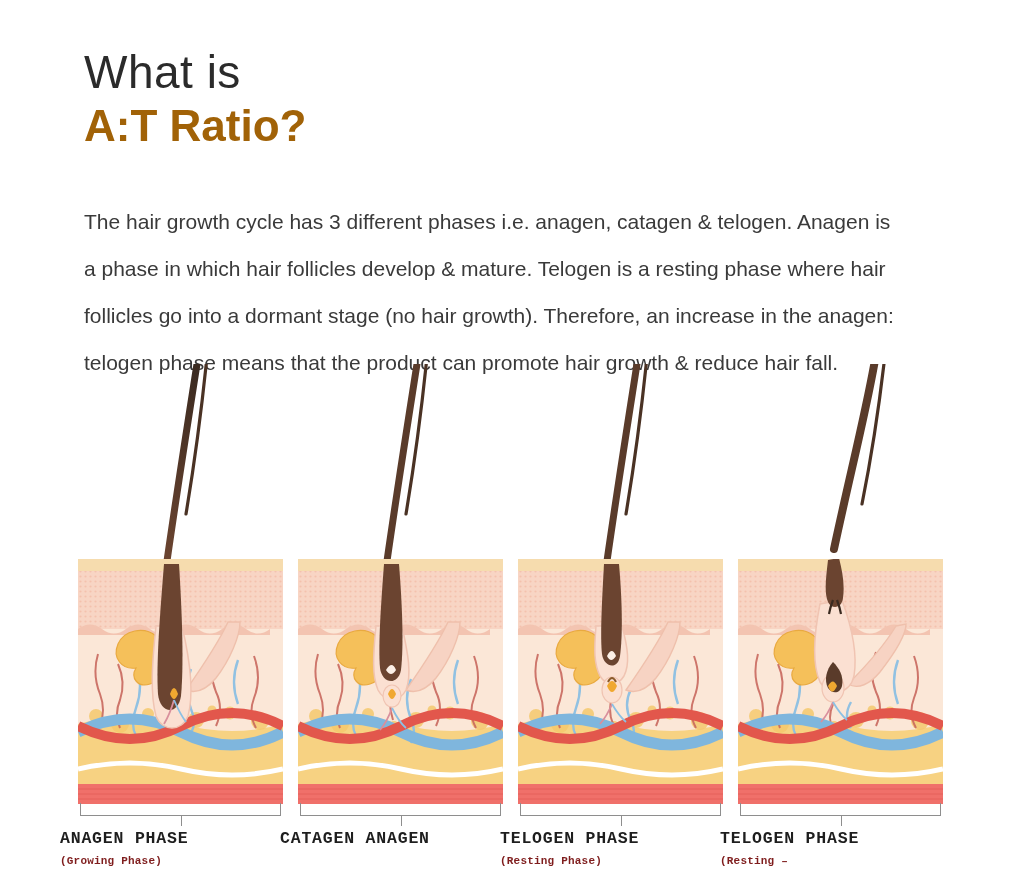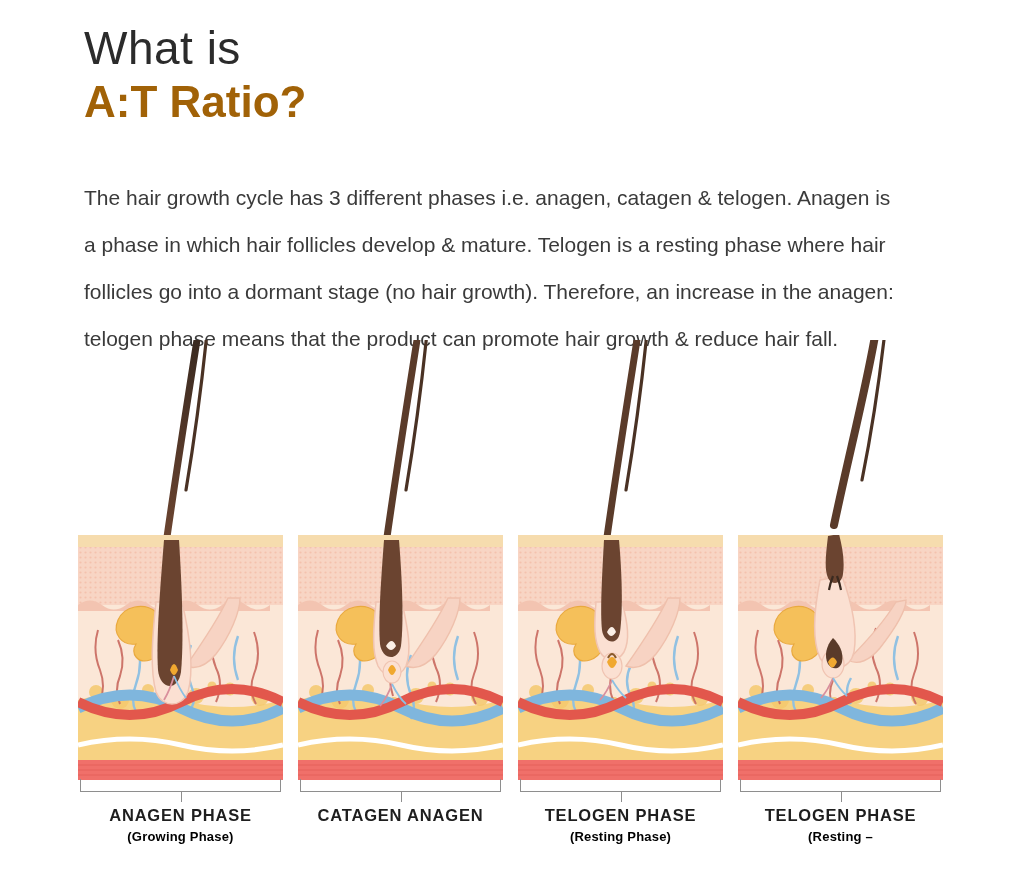--- a/index.html
+++ b/index.html
@@ -3,21 +3,21 @@
 <meta charset="utf-8">
 <style>
   html,body{margin:0;padding:0;}
   body{
     width:1024px; height:889px;
     background:#ffffff;
     font-family:"Liberation Sans", sans-serif;
     overflow:hidden;
     position:relative;
   }
-  .page{position:relative;width:1024px;height:774px;}
+  .page{position:relative;width:1024px;height:774px;margin-top:24px;}
 
   
   .heading{position:absolute;left:84px;top:22px;}
   .title-line1{
     font-size:46px;font-weight:300;color:#2b2b2b;
     letter-spacing:0.5px;line-height:52px;
   }
   .title-line2{
     font-size:44px;font-weight:bold;color:#a16207;
     letter-spacing:0px;line-height:52px;margin-top:2px;
@@ -40,27 +40,27 @@
   .skin-svg{position:absolute;left:0;top:0;width:205px;height:460px;}
 
   
   .bracket{position:absolute;left:0;top:437px;width:205px;height:22px;}
   .bracket .hline{position:absolute;left:2px;top:14px;width:201px;height:1.4px;background:#8e8e8e;}
   .bracket .lcap{position:absolute;left:2px;top:2px;width:1.4px;height:13px;background:#8e8e8e;}
   .bracket .rcap{position:absolute;right:2px;top:2px;width:1.4px;height:13px;background:#8e8e8e;}
   .bracket .tick{position:absolute;left:50%;top:14px;width:1.4px;height:11px;background:#8e8e8e;}
 
   
-  .caption{position:absolute;left:-18px;top:464px;width:241px;text-align:center;}
+  .caption{position:absolute;left:-18px;top:464px;width:241px;font-family:Liberation Mono, monospace;}
   .cap-main{
     font-size:16.5px;font-weight:bold;color:#1e1e1e;
     letter-spacing:0.8px;line-height:22px;
   }
   .cap-sub{
-    font-size:13px;font-weight:bold;color:#000000;
+    font-size:11px;font-weight:bold;color:#7f1d1d;
     letter-spacing:0.2px;line-height:22px;
   }
 </style>
 </head>
 <body>
 
 <div class="page">
 
   <div class="heading">
     <div class="title-line1">What is</div>

